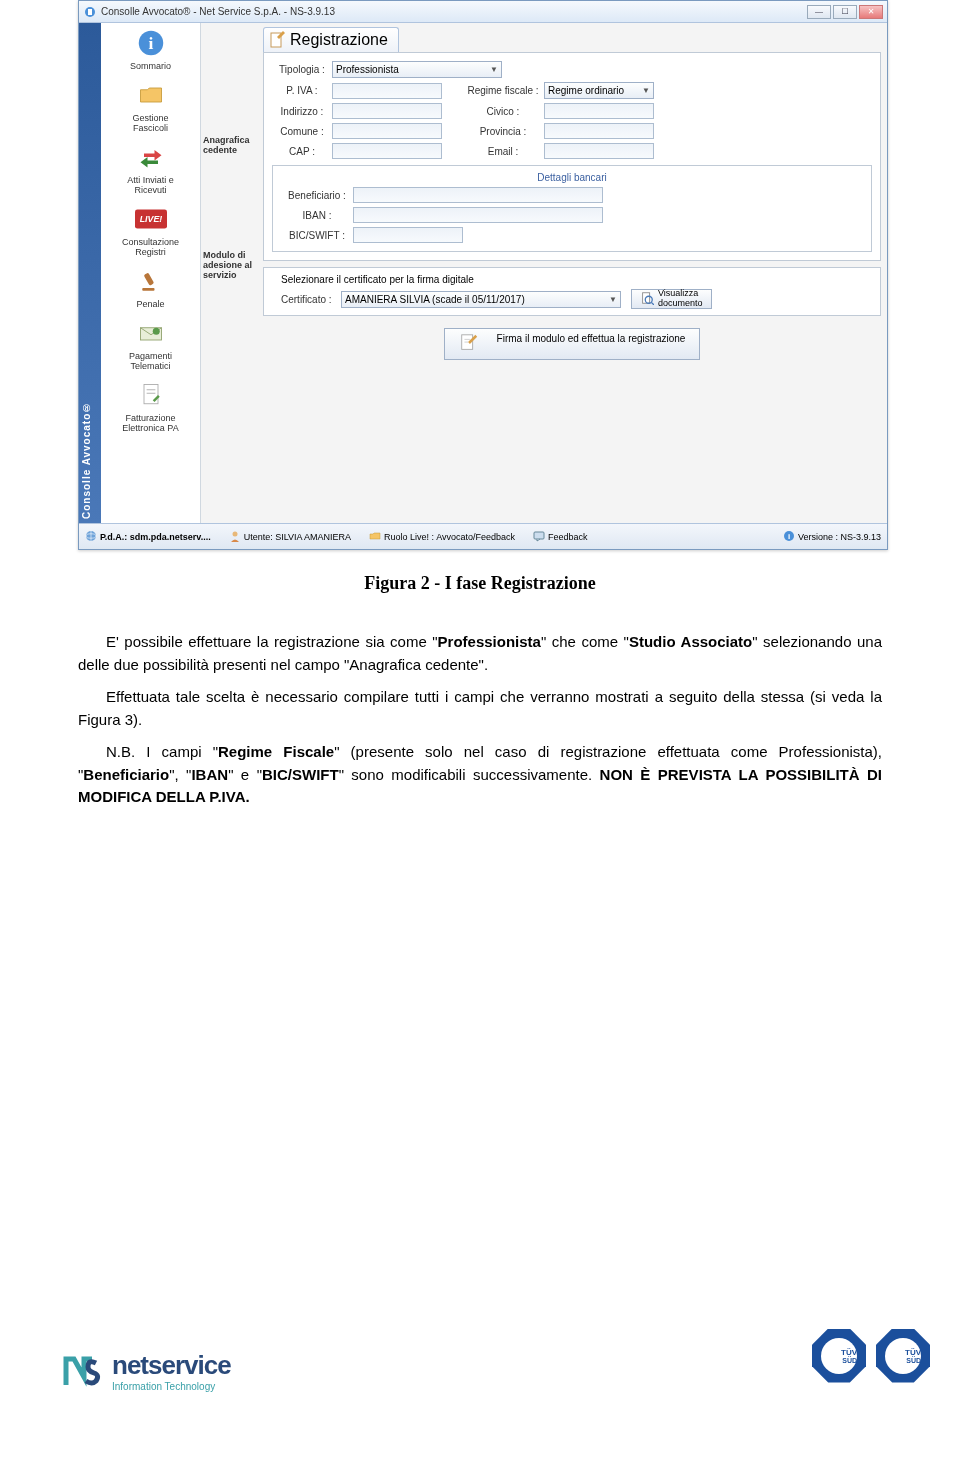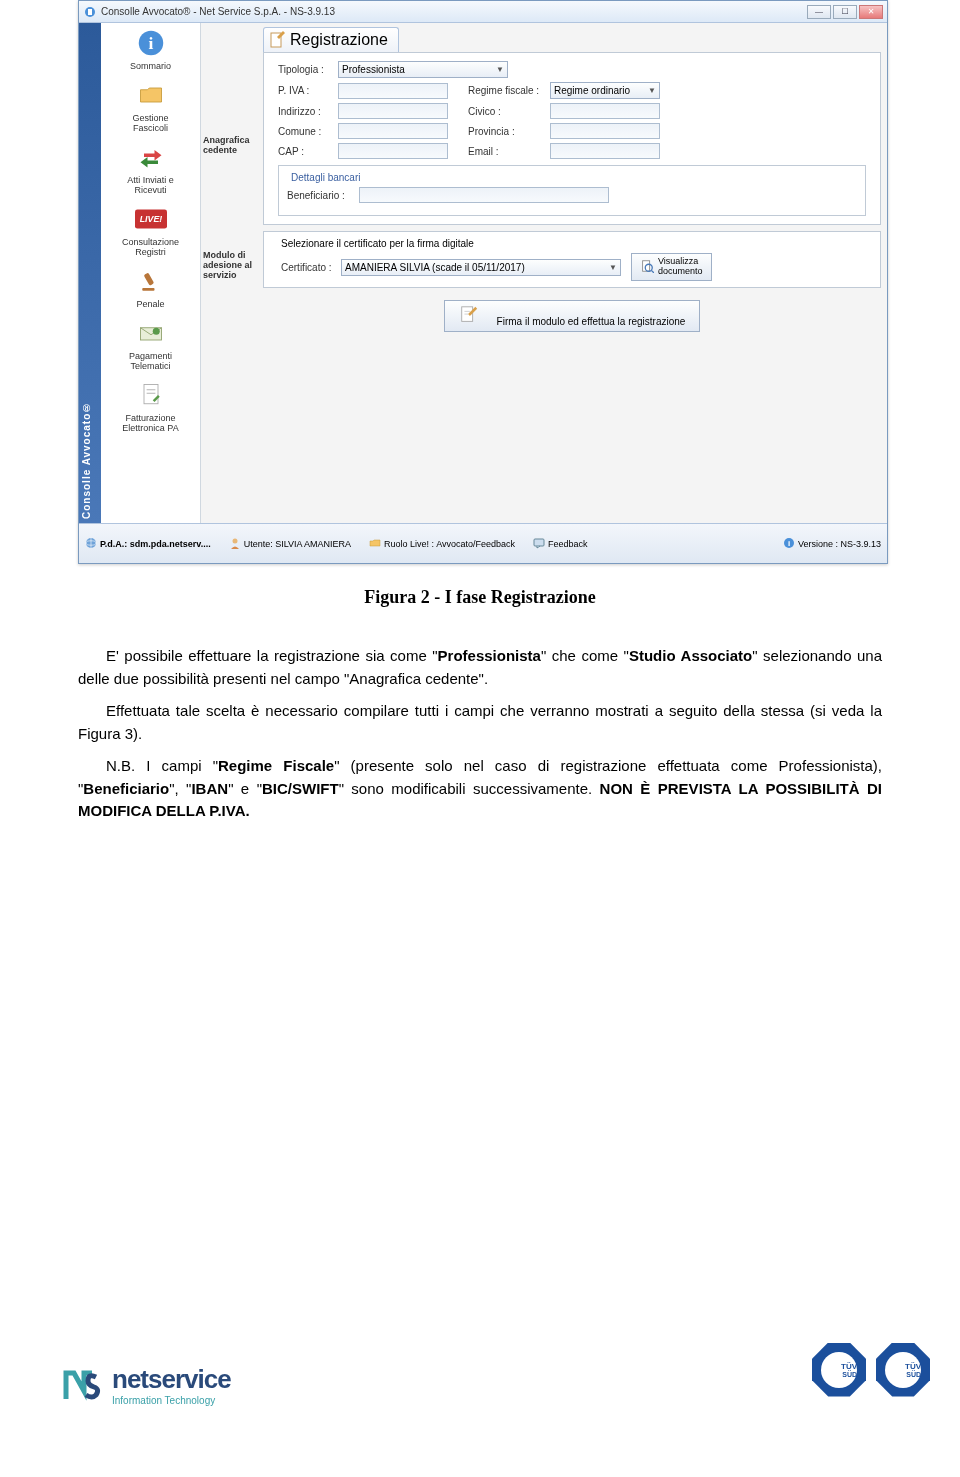--- a/index.html
+++ b/index.html
@@ -23,44 +23,44 @@
   
   .content { flex: 1; display: flex; background: #f4f4f4; }
   .section-labels { width: 62px; display: flex; flex-direction: column; font-size: 9px; color: #333; }
   .section-labels .lbl { flex-shrink: 0; padding: 4px 2px; font-weight: bold; }
   
   .main-area { flex: 1; padding: 4px 6px 0 0; }
   
   .reg-tab { display: inline-flex; align-items: center; background: linear-gradient(to bottom,#fff,#eef2f8); border: 1px solid #b0c4de; border-bottom: none; border-radius: 3px 3px 0 0; padding: 3px 10px 3px 4px; font-size: 16px; }
   .reg-tab .icon-wrap { width: 18px; height: 18px; margin-right: 4px; }
   
-  .form-panel { background: #fff; border: 1px solid #c0cad6; padding: 8px 14px; font-size: 10px; }
+  .form-panel { background: #fff; border: 1px solid #c0cad6; padding: 8px 8px; font-size: 10px; text-align: center; }
   .form-row { display: flex; align-items: center; margin-bottom: 4px; }
   .fld-label { width: 60px; color: #333; }
   .fld-label.w2 { width: 82px; }
   .fld-input { height: 16px; border: 1px solid #adbdd0; background: linear-gradient(to bottom,#edf2f8,#f7fafd); }
   .fld-input.w110 { width: 110px; }
   .fld-input.w250 { width: 250px; }
   .fld-select { height: 17px; border: 1px solid #9fb0c7; background: linear-gradient(to bottom,#fdfefe,#e8eef6); font-size: 10px; padding-left: 3px; display: flex; align-items: center; justify-content: space-between; }
   .fld-select.w170 { width: 170px; }
   .fld-select.w110 { width: 110px; }
   .fld-select .caret { font-size: 8px; color: #555; padding-right: 3px; }
   
   .fieldset { border: 1px solid #c0cad6; margin-top: 6px; padding: 6px 8px 8px; }
   .fieldset .legend { font-size: 10px; color: #3a5fa0; margin-top: -12px; background: #fff; display: inline-block; padding: 0 4px; }
   
   .cert-panel { background: #fff; border: 1px solid #c0cad6; padding: 6px 17px; font-size: 10px; margin-top: 6px; }
   .cert-row { display: flex; align-items: center; margin-top: 4px; }
   .cert-row .fld-select { width: 280px; }
-  .doc-btn { margin-left: 10px; display: flex; align-items: center; gap: 4px; border: 1px solid #9fb0c7; background: linear-gradient(to bottom,#fdfefe,#e2e9f3); padding: 2px 8px; cursor: pointer; height: 28px; font-size: 9px; line-height: 1.1; }
+  .doc-btn { margin-left: 10px; display: flex; align-items: center; gap: 4px; border: 1px solid #9fb0c7; background: linear-gradient(to bottom,#fdfefe,#e2e9f3); padding: 2px 8px; cursor: pointer; height: 20px; font-size: 9px; line-height: 1.1; }
   .doc-btn .txt { display: flex; flex-direction: column; align-items: flex-start; }
   
-  .sign-btn { margin: 12px auto 8px; display: flex; align-items: flex-end; gap: 18px; border: 1px solid #9fb0c7; background: linear-gradient(to bottom,#fdfefe,#e2e9f3); padding: 4px 14px; cursor: pointer; font-size: 10px; width: fit-content; }
-  
-  .statusbar { display: flex; align-items: center; background: linear-gradient(to bottom,#f3f6fb,#dfe8f3); border-top: 1px solid #b0c4de; height: 40px; font-size: 9px; padding: 0 6px; gap: 4px; }
+  .sign-btn { margin: 12px auto 8px; display: flex; align-items: flex-start; gap: 18px; border: 1px solid #9fb0c7; background: linear-gradient(to bottom,#fdfefe,#e2e9f3); padding: 4px 14px; cursor: pointer; font-size: 10px; width: fit-content; }
+  
+  .statusbar { display: flex; align-items: center; background: linear-gradient(to bottom,#f3f6fb,#dfe8f3); border-top: 1px solid #b0c4de; height: 26px; font-size: 9px; padding: 0 6px; gap: 4px; }
   .status-seg { display: flex; align-items: center; gap: 3px; margin-right: 14px; }
   .status-seg.right { margin-left: auto; margin-right: 0; }
   
   
   .doc-text { margin: 20px 78px 0; font-family: Verdana, sans-serif; font-size: 15px; line-height: 1.5; text-align: justify; }
   .doc-text .caption { text-align: center; font-weight: bold; font-family: Verdana; margin: 8px 0 34px; font-size: 18px; }
   .doc-text p { margin: 0 0 10px; text-indent: 28px; }
   .doc-text b { font-weight: bold; }
   
   
@@ -224,20 +224,28 @@
             <div class="fld-input w110"></div>
             <span class="fld-label w2" style="margin-left:20px">Email :</span>
             <div class="fld-input w110"></div>
           </div>
 
           <div class="fieldset">
             <div class="legend">Dettagli bancari</div>
             <div class="form-row" style="margin-top:4px">
               <span class="fld-label" style="width:72px">Beneficiario :</span>
               <div class="fld-input w250"></div>
+            </div>
+            <div class="form-row">
+              <span class="fld-label" style="width:72px">IBAN :</span>
+              <div class="fld-input w250"></div>
+            </div>
+            <div class="form-row" style="margin-bottom:0">
+              <span class="fld-label" style="width:72px">BIC/SWIFT :</span>
+              <div class="fld-input w110"></div>
             </div>
           </div>
         </div>
         
         
         <div class="cert-panel">
           <div>Selezionare il certificato per la firma digitale</div>
           <div class="cert-row">
             <span class="fld-label">Certificato :</span>
             <div class="fld-select">

